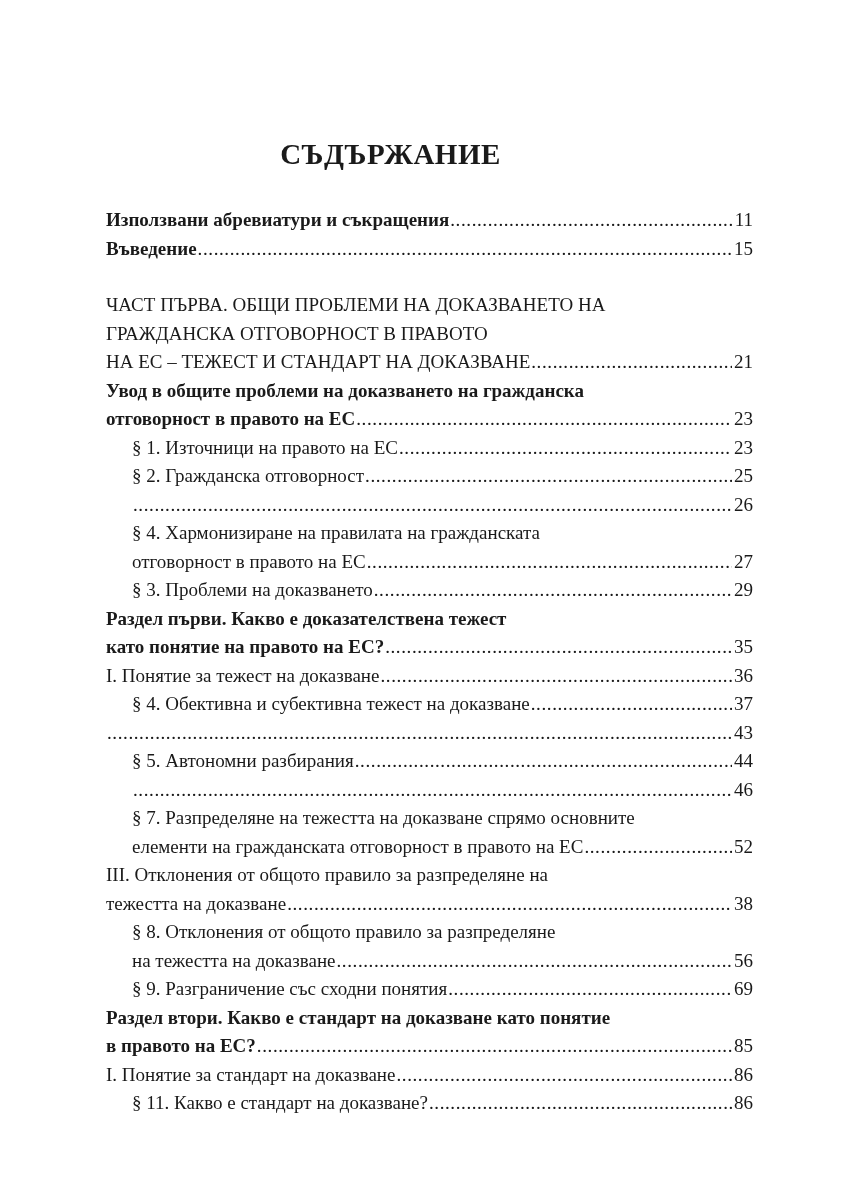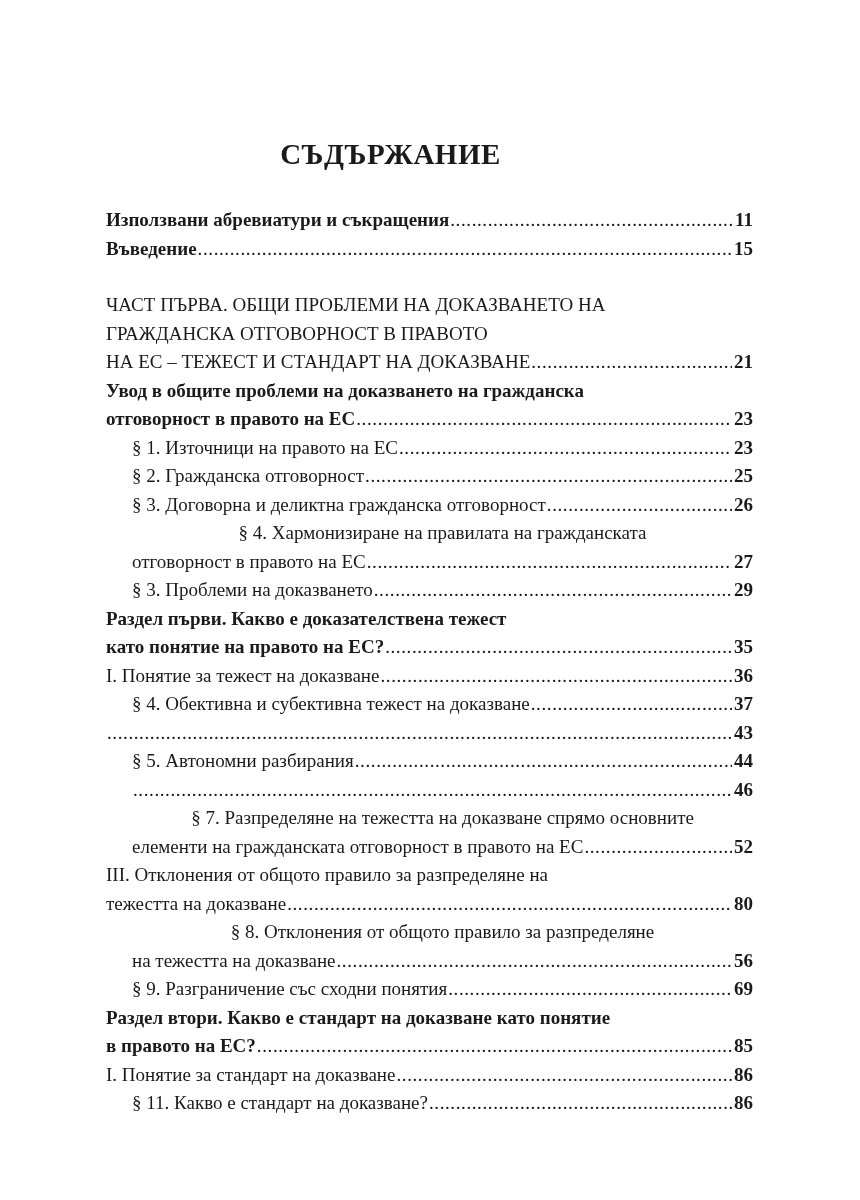--- a/index.html
+++ b/index.html
@@ -4,26 +4,26 @@
 <style>
   html, body { margin: 0; padding: 0; background: #ffffff; }
   body { width: 860px; height: 1200px; position: relative; overflow: hidden;
          font-family: "Liberation Serif", "DejaVu Serif", serif; color: #1a1a1a; }
   .page-title { position: absolute; top: 138px; left: 0; width: 781px; text-align: center;
          font-size: 29px; font-weight: bold; letter-spacing: 0.5px; margin: 0; }
   .toc { position: absolute; top: 206px; left: 106px; width: 647px; }
   .toc-line { height: 28.5px; line-height: 28.5px; font-size: 19px; white-space: nowrap;
          display: flex; align-items: baseline; overflow: hidden; }
   .toc-line.bold { font-weight: bold; }
-  .toc-line.indent { padding-left: 26px; justify-content: center; }
+  .toc-line.indent { padding-left: 26px; }
   .toc-line .txt { flex: 0 0 auto; }
   .toc-line .dots { flex: 1 1 auto; overflow: hidden; white-space: nowrap; margin: 0 2px 0 1px;
          font-weight: normal; }
   .toc-line .dots::before { content: "........................................................................................................................................................................................................"; letter-spacing: 0.6px; }
-  .toc-line .num { flex: 0 0 auto; font-weight: bold; }
+  .toc-line .num { flex: 0 0 auto; font-weight: normal; }
   .gap { height: 28px; }
 </style>
 </head>
 <body>
 
 <h1 class="page-title">СЪДЪРЖАНИЕ</h1>
 <div class="toc" id="toc">
     <div>
       <div class="toc-line bold">
         <span class="txt">Използвани абревиатури и съкращения</span>
@@ -71,21 +71,20 @@
     </div>
     <div>
       <div class="toc-line indent">
         <span class="txt">§ 2. Гражданска отговорност</span>
         <span class="dots"></span>
         <span class="num">25</span>
       </div>
     </div>
     <div>
       <div class="toc-line indent">
-        <span class="txt">§ 3. Договорна и деликтна гражданска отговорност</span>
         <span class="dots"></span>
         <span class="num">26</span>
       </div>
     </div>
     <div>
       <div class="toc-line indent">
         <span class="txt">§ 4. Хармонизиране на правилата на гражданската</span>
       </div>
       <div class="toc-line indent">
         <span class="txt">отговорност в правото на ЕС</span>
@@ -153,21 +152,21 @@
         <span class="num">52</span>
       </div>
     </div>
     <div>
       <div class="toc-line">
         <span class="txt">III. Отклонения от общото правило за разпределяне на</span>
       </div>
       <div class="toc-line">
         <span class="txt">тежестта на доказване</span>
         <span class="dots"></span>
-        <span class="num">80</span>
+        <span class="num">38</span>
       </div>
     </div>
     <div>
       <div class="toc-line indent">
         <span class="txt">§ 8. Отклонения от общото правило за разпределяне</span>
       </div>
       <div class="toc-line indent">
         <span class="txt">на тежестта на доказване</span>
         <span class="dots"></span>
         <span class="num">56</span>

